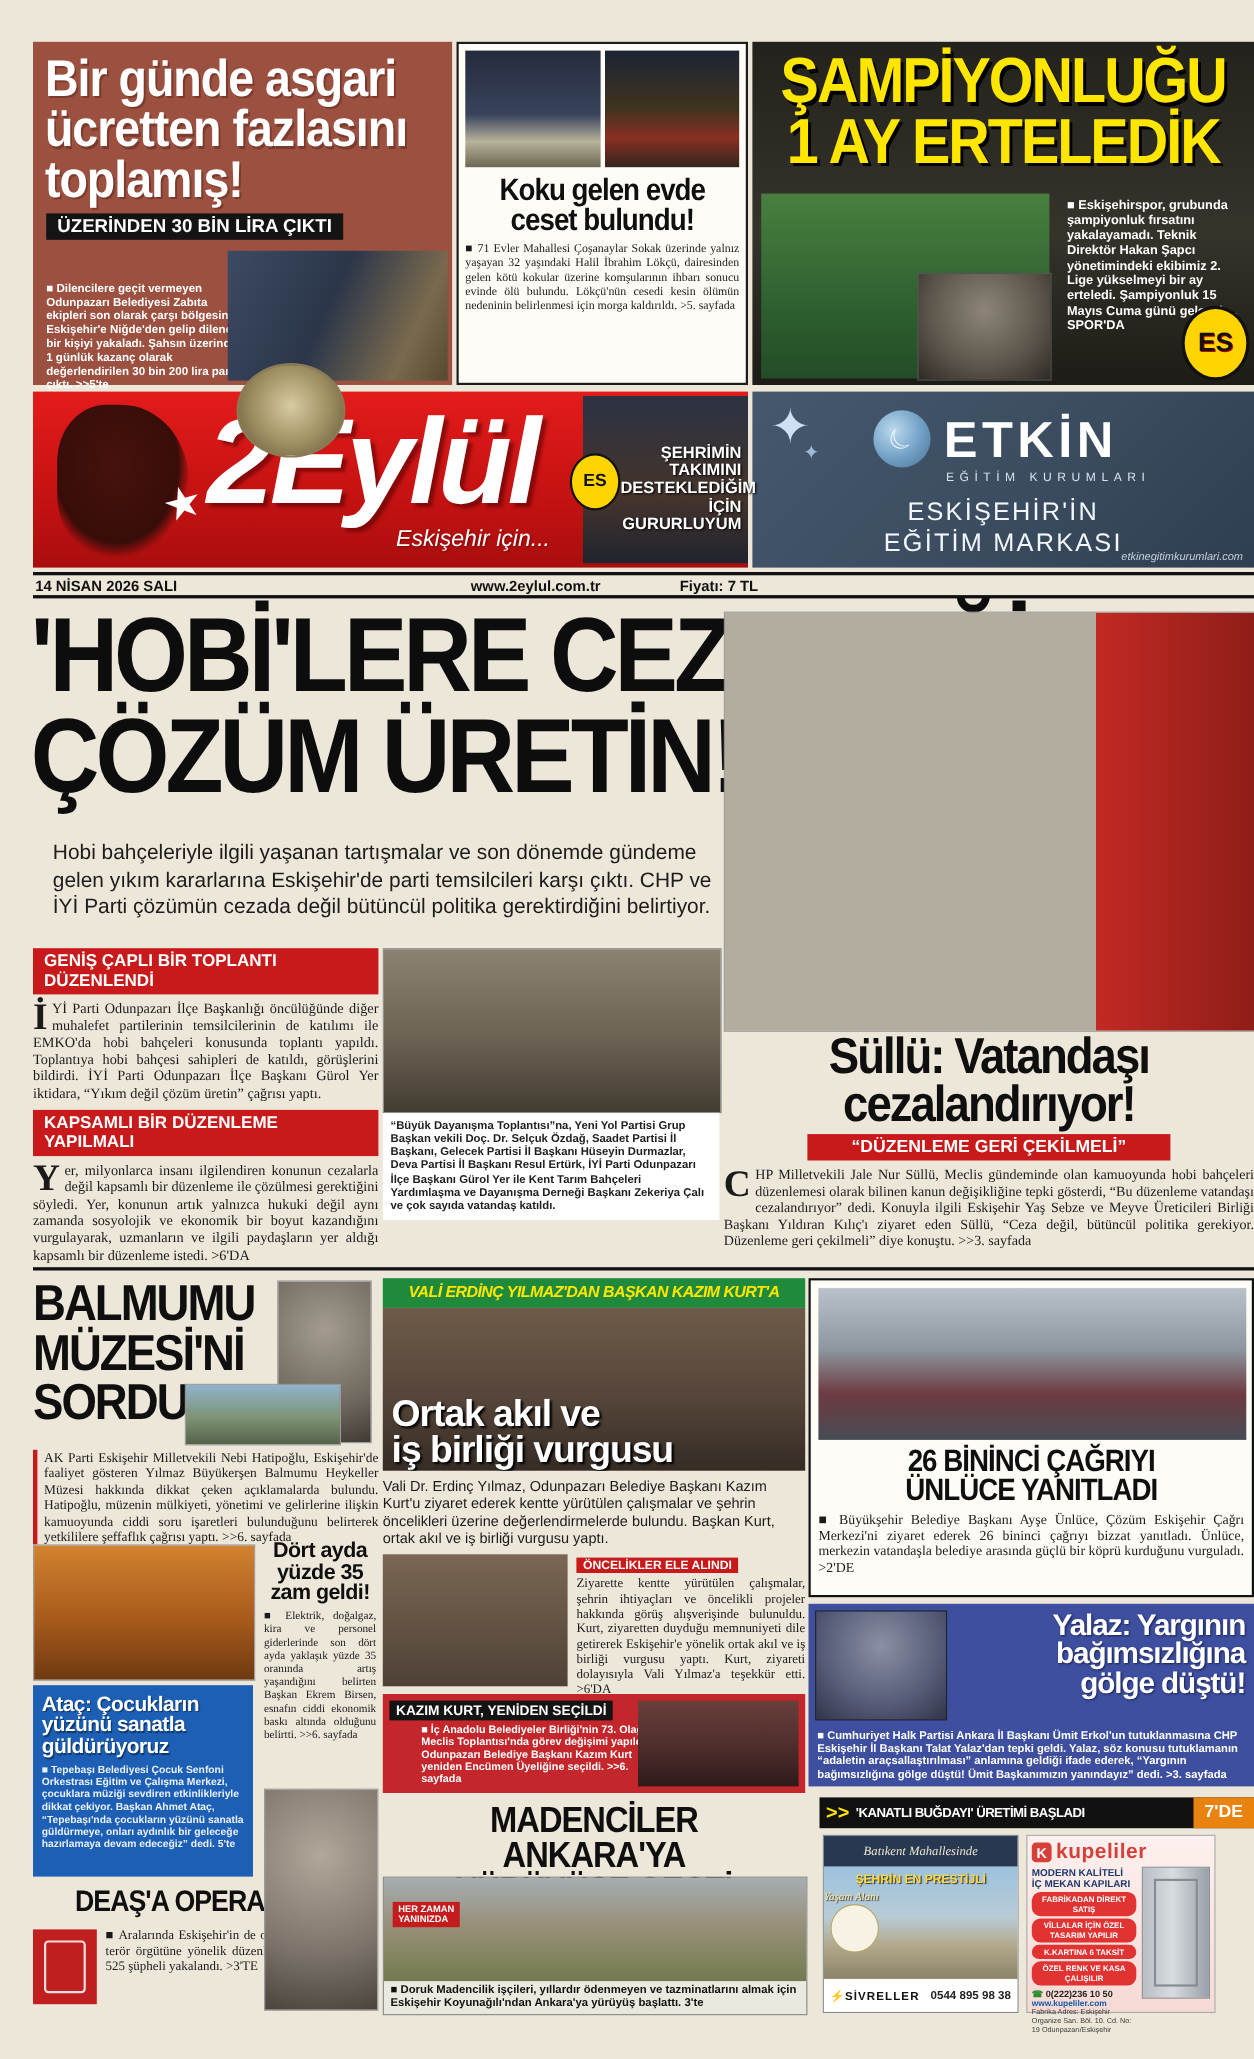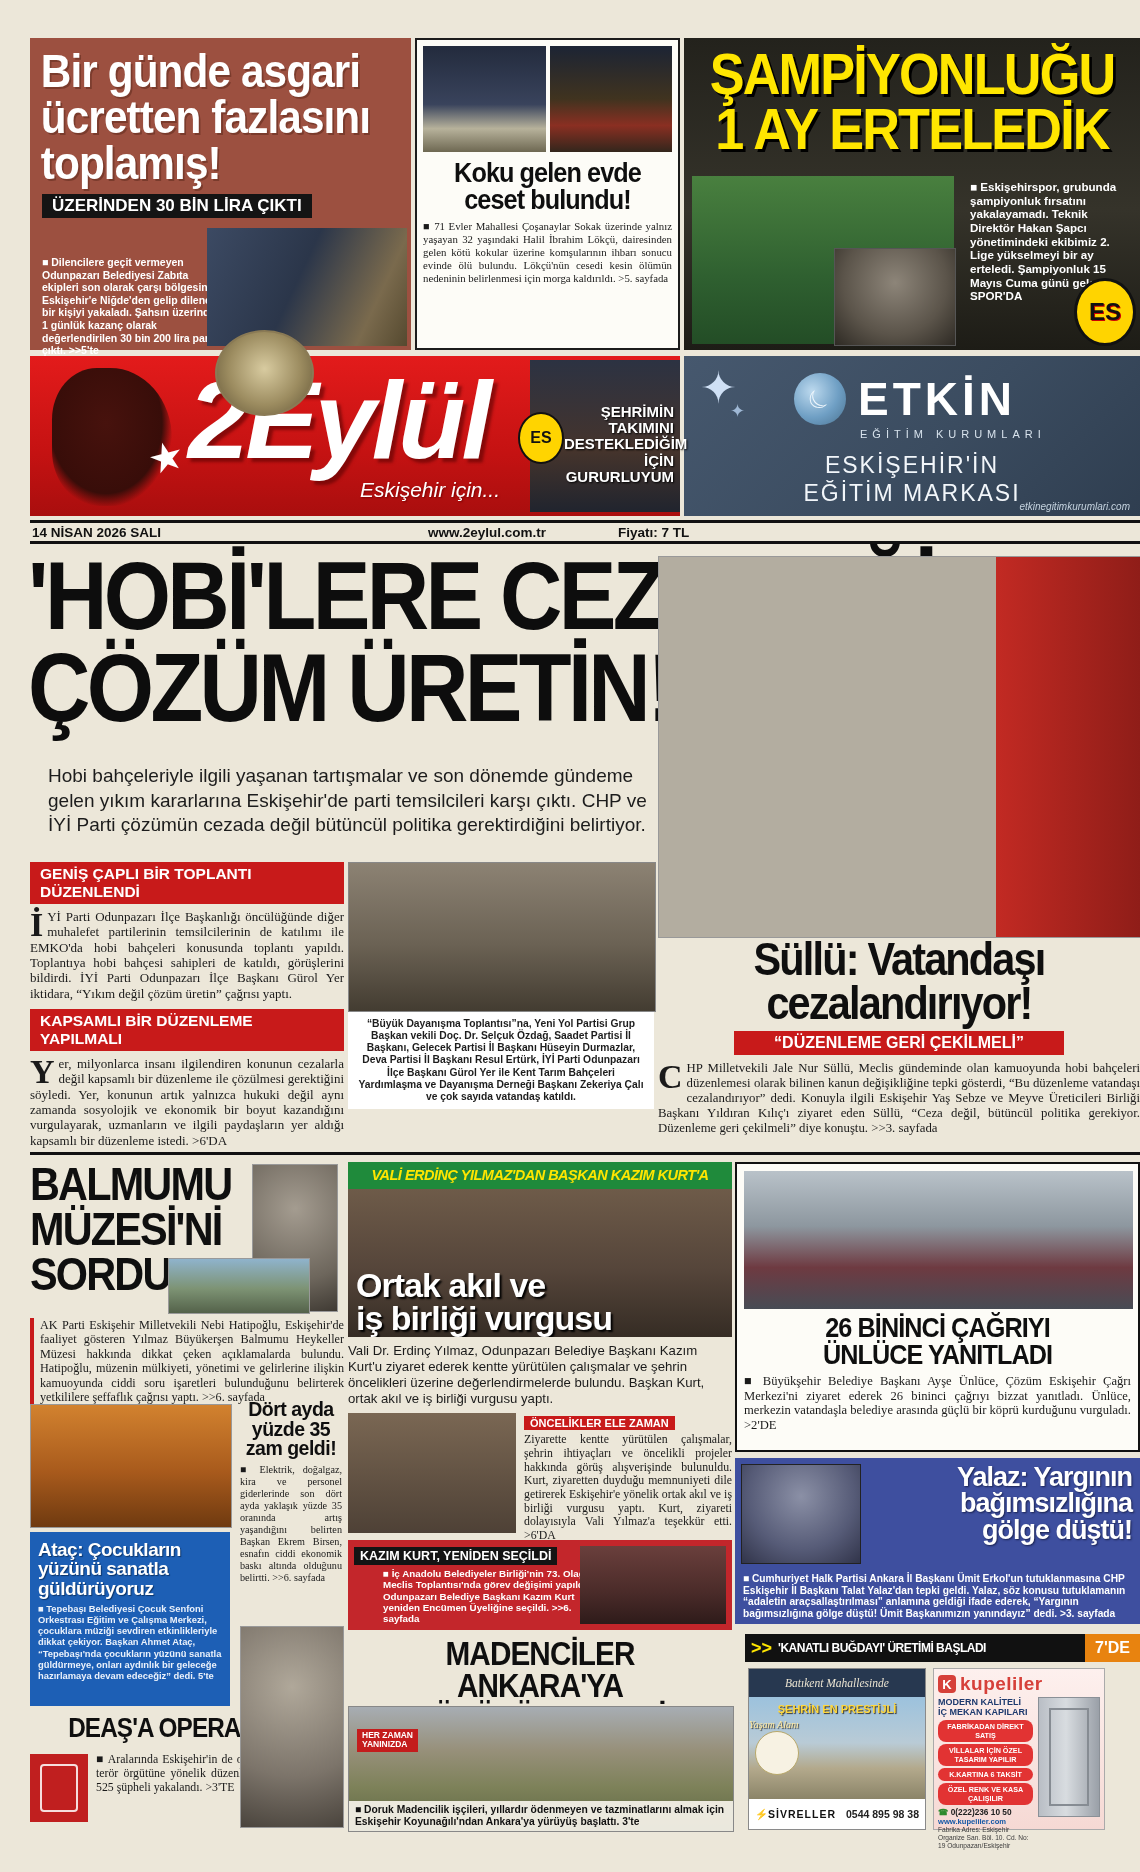--- a/index.html
+++ b/index.html
@@ -32,21 +32,21 @@
   .ph-door{background:linear-gradient(90deg,#b9bec5 0%,#d8dce0 45%,#9aa0a8 100%);border:1px solid #8a9097;}
 
   
   .hl{font-weight:bold;color:#0f0f0f;letter-spacing:-1px;line-height:.95;}
   .scx{transform:scaleX(.9);transform-origin:0 0;}
   .scxc{transform:scaleX(.9);transform-origin:50% 0;}
   .serif{font-family:"Liberation Serif",serif;text-align:justify;color:#1a1a1a;}
   .dropcap::first-letter{float:left;font-size:34px;line-height:.82;padding:2px 4px 0 0;font-weight:bold;}
   .redbar{display:inline-block;background:#c81a1a;color:#fff;font-weight:bold;}
   .kicker{display:inline-block;background:#141414;color:#fff;font-weight:bold;}
-  .capbox{background:#ffffff;font-weight:bold;text-align:center;}
+  .capbox{background:#ffffff;font-weight:bold;}
   .pill{background:#e23333;color:#fff;font-weight:bold;text-align:center;border-radius:8px;padding:2px 3px;margin:2px 0;}
 </style>
 </head>
 <body>
 
 <div id="page">
 
   <div class="abs" style="left:30px;top:38px;width:381px;height:312px;background:#9c5040;">
     <div class="hl pre scx" style="color:#fff;font-size:47px;line-height:.98;padding:10px 0 0 12px;text-shadow:2px 2px 0 rgba(60,20,10,.35);">Bir günde asgari
 ücretten fazlasını
@@ -153,21 +153,21 @@
   <div class="abs" style="left:348px;top:1162px;width:384px;">
     <div style="background:#1f8a3b;color:#ffe600;font-weight:bold;font-style:italic;font-size:14.5px;text-align:center;line-height:27px;height:27px;letter-spacing:-0.5px;">VALİ ERDİNÇ YILMAZ'DAN BAŞKAN KAZIM KURT'A ZİYARET</div>
     <div class="ph ph-visit" style="position:relative;width:384px;height:148px;">
       <div class="hl pre" style="position:absolute;left:8px;bottom:2px;color:#fff;font-size:34px;line-height:.97;text-shadow:2px 2px 2px #000;">Ortak akıl ve
 iş birliği vurgusu</div>
     </div>
     <div style="margin-top:6px;font-size:13.2px;line-height:1.22;color:#1b1b1b;">Vali Dr. Erdinç Yılmaz, Odunpazarı Belediye Başkanı Kazım Kurt'u ziyaret ederek kentte yürütülen çalışmalar ve şehrin öncelikleri üzerine değerlendirmelerde bulundu. Başkan Kurt, ortak akıl ve iş birliği vurgusu yaptı.</div>
     <div style="display:flex;gap:8px;margin-top:6px;">
       <div class="ph ph-visit2" style="position:relative;width:168px;height:120px;flex:0 0 auto;"></div>
       <div style="width:208px;">
-        <span class="redbar" style="font-size:11px;padding:1px 6px;">ÖNCELİKLER ELE ZAMAN</span>
+        <span class="redbar" style="font-size:11px;padding:1px 6px;">ÖNCELİKLER ELE ALINDI</span>
         <span class="serif" style="display:block;font-size:11.8px;line-height:1.16;margin-top:2px;">Ziyarette kentte yürütülen çalışmalar, şehrin ihtiyaçları ve öncelikli projeler hakkında görüş alışverişinde bulunuldu. Kurt, ziyaretten duyduğu memnuniyeti dile getirerek Eskişehir'e yönelik ortak akıl ve iş birliği vurgusu yaptı. Kurt, ziyareti dolayısıyla Vali Yılmaz'a teşekkür etti. &gt;6'DA</span>
       </div>
     </div>
   </div>
 
   <div class="abs" style="left:735px;top:1162px;width:405px;height:290px;background:#fdfcf7;border:2px solid #111;box-sizing:border-box;padding:7px;">
     <div class="ph ph-callphoto" style="position:relative;width:389px;height:138px;"></div>
     <div class="hl pre scxc" style="font-size:28px;text-align:center;margin-top:6px;line-height:.96;">26 BİNİNCİ ÇAĞRIYI
 ÜNLÜCE YANITLADI</div>
     <div class="serif" style="font-size:12.6px;line-height:1.18;margin-top:5px;">■ Büyükşehir Belediye Başkanı Ayşe Ünlüce, Çözüm Eskişehir Çağrı Merkezi'ni ziyaret ederek 26 bininci çağrıyı bizzat yanıtladı. Ünlüce, merkezin vatandaşla belediye arasında güçlü bir köprü kurduğunu vurguladı. &gt;2'DE</div>

